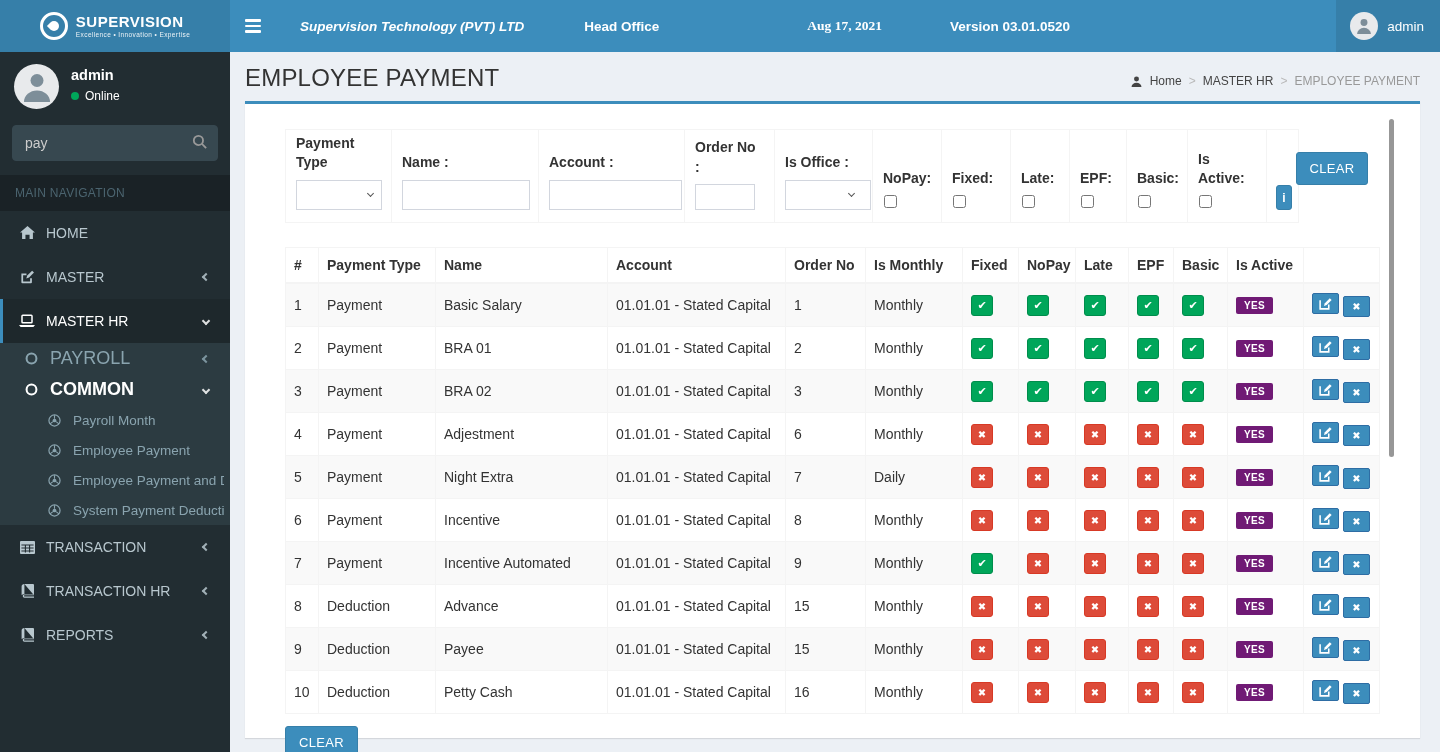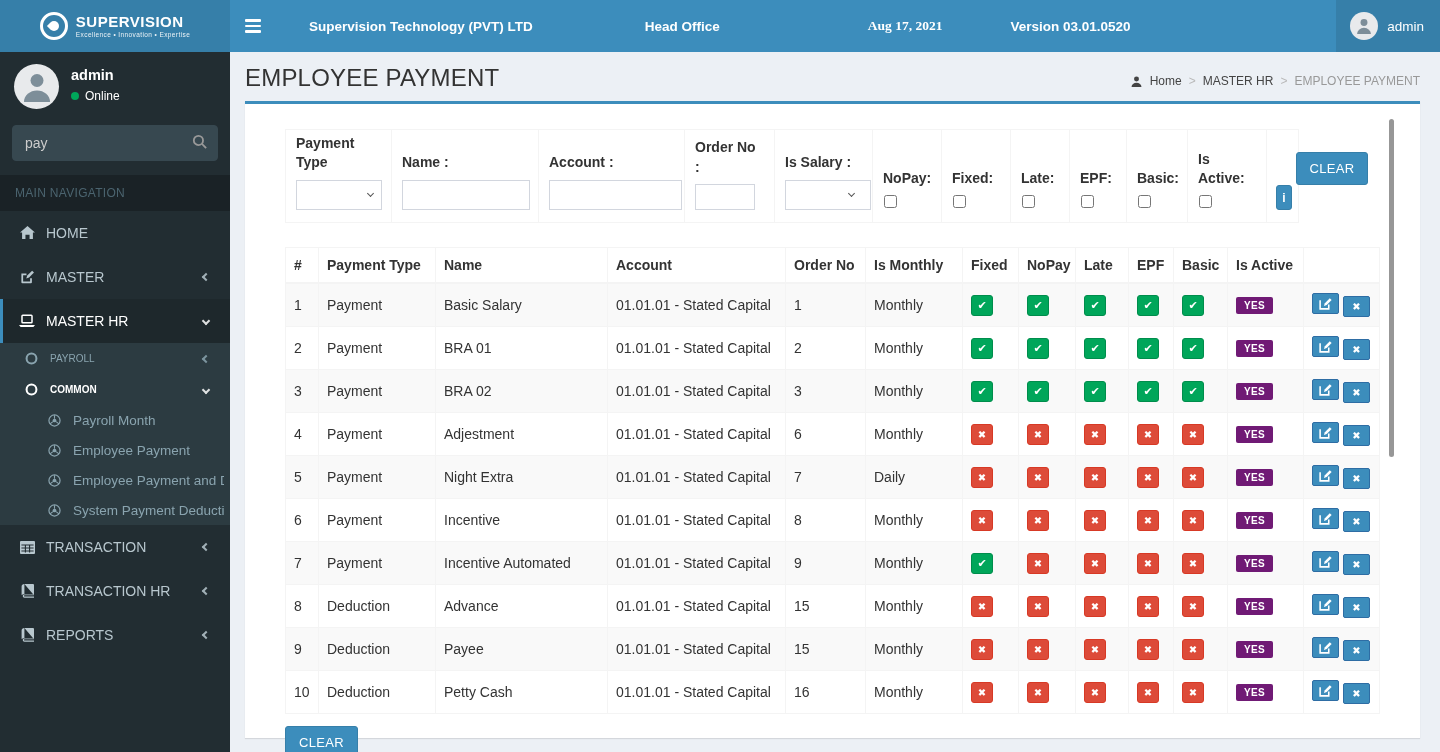--- a/index.html
+++ b/index.html
@@ -11,22 +11,22 @@
   .logo { width:230px; height:52px; background:#367fa9; display:flex; align-items:center; justify-content:center; gap:8px; cursor:pointer; }
   .logo-mark { width:28px; height:28px; border:3px solid #fff; border-radius:50%; position:relative; flex:0 0 auto; }
   .logo-mark .drop { position:absolute; left:6px; top:6px; width:10px; height:10px; background:#fff; border-radius:50% 0 50% 50%; transform:rotate(-135deg); }
   .logo-text { display:flex; flex-direction:column; color:#fff; line-height:1.1; }
   .brand-name { font-size:15px; font-weight:bold; letter-spacing:.5px; }
   .brand-tag { font-size:6.5px; letter-spacing:.4px; opacity:.9; }
   .navbar { flex:1; background:#3c8dbc; display:flex; align-items:center; color:#fff; }
   .hamburger { width:46px; height:52px; display:flex; flex-direction:column; align-items:center; justify-content:center; gap:3px; cursor:pointer; }
   .hamburger span { width:16px; height:2.5px; background:#fff; border-radius:1px; }
   .nav-text { font-weight:bold; font-size:13.5px; white-space:nowrap; }
-  .nav-text.company { margin-left:33px; }
-  .nav-text.office  { margin-left:112px; }
+  .nav-text.company { margin-left:24px;font-style:italic; }
+  .nav-text.office  { margin-left:60px; }
   .nav-text.date    { margin-left:148px;font-family:Liberation Serif, serif; }
   .nav-text.version { margin-left:68px; }
   .user-box { margin-left:auto; height:52px; background:#367fa9; display:flex; align-items:center; gap:9px; padding:0 16px 0 14px; cursor:pointer; }
   .user-box .uname { font-size:13.5px; }
   .avatar { border-radius:50%; background:#e8eaec; display:inline-flex; align-items:center; justify-content:center; overflow:hidden; color:#8a9aa5; }
   .avatar.sm { width:28px; height:28px; }
   .avatar.lg { width:45px; height:45px; }
 
   
   .sidebar { position:fixed; top:52px; left:0; width:230px; height:700px; background:#222d32; overflow:hidden; }
@@ -36,21 +36,21 @@
   .up-status { color:#fff; font-size:12px; display:flex; align-items:center; gap:6px; }
   .dot { width:8px; height:8px; border-radius:50%; background:#3c763d; background:#00a65a; display:inline-block; }
   .search-wrap { position:relative; margin:2px 12px 14px 12px; }
   .search-input { width:206px; height:36px; background:#374850; border:1px solid #374850; border-radius:4px; color:#ccc; font-size:14px; padding:0 36px 0 12px; outline:none; font-family:"Liberation Sans",sans-serif; }
   .search-btn { position:absolute; right:4px; top:4px; width:30px; height:28px; background:transparent; border:none; color:#999; cursor:pointer; }
   .nav-header { background:#1a2226; color:#4b646f; font-size:12px; padding:11px 15px; letter-spacing:.3px; }
   .nav-item { display:flex; align-items:center; gap:10px; color:#b8c7ce; cursor:pointer; }
   .nav-item.lvl0 { height:44px; padding:0 15px; font-size:14px; border-left:3px solid transparent; }
   .nav-item.lvl0.active { background:#1e282c; border-left-color:#3c8dbc; color:#fff; }
   .treeview { background:#2c3b41; }
-  .nav-item.lvl1 { height:31px; padding:0 15px 0 22px; font-size:10px; color:#8aa4af; }
+  .nav-item.lvl1 { height:31px; padding:0 15px 0 22px; font-size:18px; color:#8aa4af; }
   .nav-item.lvl1.active { color:#fff; font-weight:bold; }
   .nav-item.lvl2 { height:30px; padding:0 6px 0 45px; font-size:13.5px; color:#8aa4af; white-space:nowrap; overflow:hidden; }
   .nav-label { white-space:nowrap; overflow:hidden; }
   .icon { display:inline-flex; align-items:center; justify-content:center; width:18px; flex:0 0 auto; }
   .chev { display:inline-block; width:6px; height:6px; border-right:2px solid currentColor; border-bottom:2px solid currentColor; flex:0 0 auto; }
   .chev.left { transform:rotate(135deg); }
   .chev.down { transform:rotate(45deg); }
   .nav-item .chev { margin-left:auto; margin-right:6px; opacity:.85; }
 
   
@@ -316,21 +316,21 @@
         </div>
         <div class="f-cell" style="width:147px">
           <span class="f-label">Account :</span>
           <input class="f-input" type="text" style="width: 133px;">
         </div>
         <div class="f-cell" style="width:91px">
           <span class="f-label">Order No :</span>
           <input class="f-input" type="text" style="width: 60px;">
         </div>
         <div class="f-cell" style="width:99px">
-          <span class="f-label">Is Salary :</span>
+          <span class="f-label">Is Office :</span>
           <span class="sel-wrap"><select class="f-select"><option></option></select><span class="chev down sel-chev"></span></span>
         </div>
         <div class="f-cell cb" style="width:70px">
           <span class="f-label">NoPay:</span>
           <input class="f-check" type="checkbox" style="">
         </div>
         <div class="f-cell cb" style="width:70px">
           <span class="f-label">Fixed:</span>
           <input class="f-check" type="checkbox" style="">
         </div>

